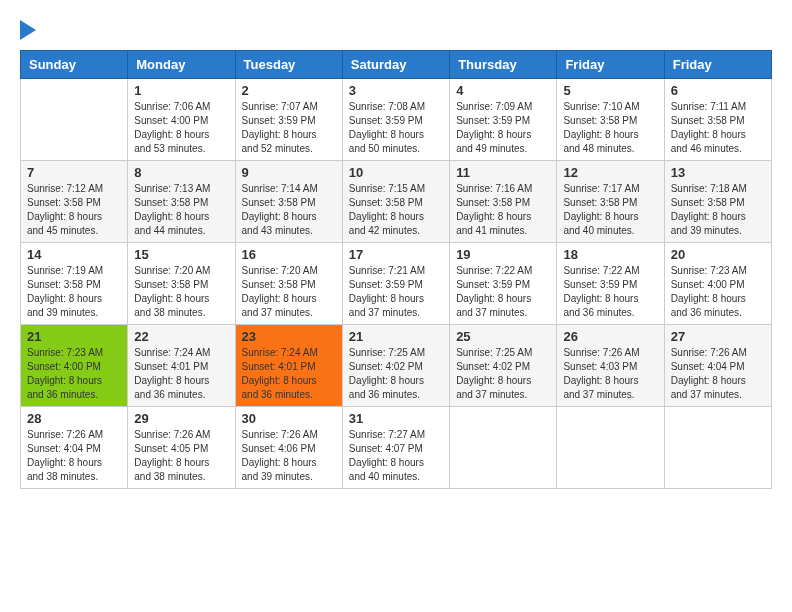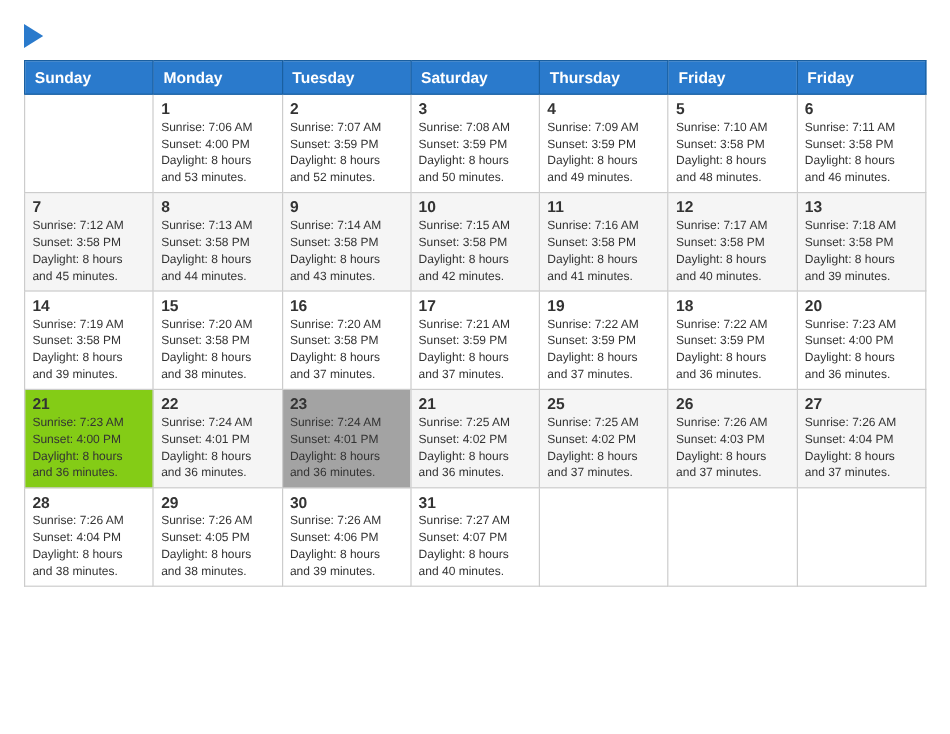--- a/index.html
+++ b/index.html
@@ -219,21 +219,21 @@
       </tr>
       <tr>
         <td style="background: #84cc16;">
           <span class="day-number">21</span>
           <div class="day-info">Sunrise: 7:23 AM<br>Sunset: 4:00 PM<br>Daylight: 8 hours and 36 minutes.</div>
         </td>
         <td style="background: rgb(245, 245, 245);">
           <span class="day-number">22</span>
           <div class="day-info">Sunrise: 7:24 AM<br>Sunset: 4:01 PM<br>Daylight: 8 hours and 36 minutes.</div>
         </td>
-        <td style="background: #a3a3a3;">
+        <td style="background: #f97316;">
           <span class="day-number">23</span>
           <div class="day-info">Sunrise: 7:24 AM<br>Sunset: 4:01 PM<br>Daylight: 8 hours and 36 minutes.</div>
         </td>
         <td style="background: rgb(245, 245, 245);">
           <span class="day-number">21</span>
           <div class="day-info">Sunrise: 7:25 AM<br>Sunset: 4:02 PM<br>Daylight: 8 hours and 36 minutes.</div>
         </td>
         <td style="background: rgb(245, 245, 245);">
           <span class="day-number">25</span>
           <div class="day-info">Sunrise: 7:25 AM<br>Sunset: 4:02 PM<br>Daylight: 8 hours and 37 minutes.</div>

